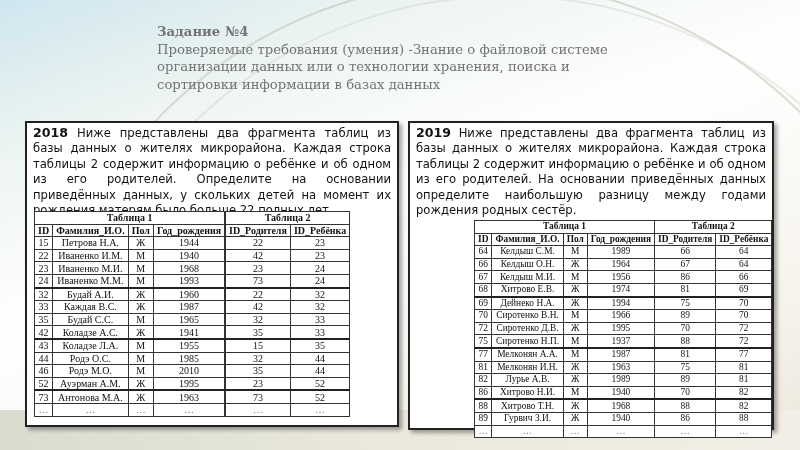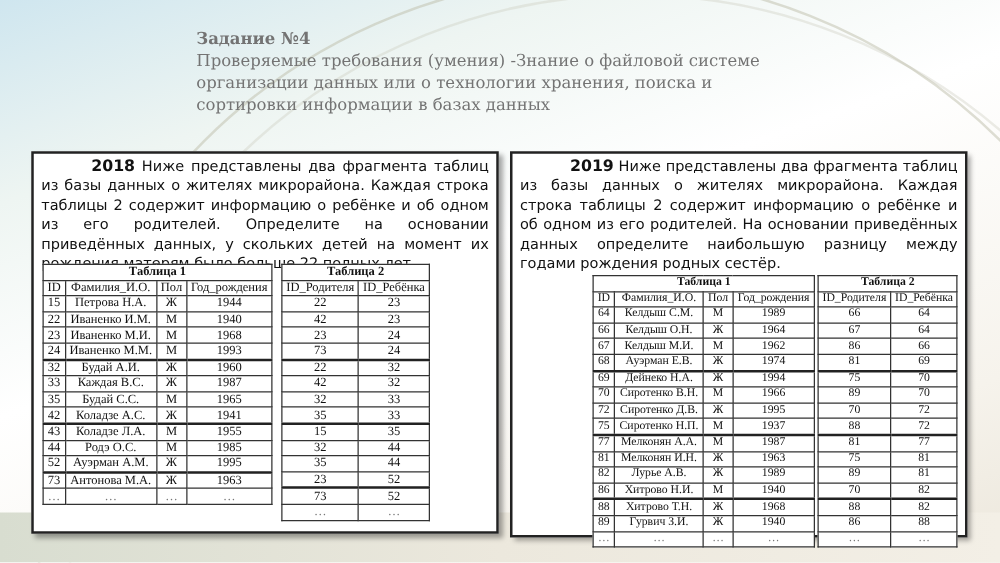--- a/index.html
+++ b/index.html
@@ -17,28 +17,28 @@
   .header { position:absolute; left:157px; top:23px; width:460px; font-size:13.2px; line-height:17.5px; color:#737373; }
   .header .title { font-weight:bold; }
   .header .bold { font-weight:bold; }
 
   .panel { position:absolute; background:#fff; border:2px solid #222; box-shadow: 3px 3px 4px rgba(0,0,0,0.35); }
   .panel.left { left:25px; top:121px; width:370px; height:302px; }
   .panel.right { left:408px; top:121px; width:362px; height:305px; }
 
   .ptext { font-family: "DejaVu Sans", sans-serif; font-size:11.6px; line-height:15.4px; color:#111;
            text-align:justify; padding:2px 6px 0 6px; }
-  .ptext .year { font-weight:bold; font-size:12.6px;margin-left:40px; }
+  .ptext .year { font-weight:bold; font-size:12.6px; }
   .ptext .rest { display:inline; }
 
   table.db { position:absolute; border-collapse:collapse; font-family:"Liberation Serif", serif;
              font-size:10px; color:#111; background:#fff; }
   table.db td, table.db th { border:1.2px solid #333; padding:0 3px; text-align:center; height:11.6px; line-height:11px; font-weight:normal; white-space:nowrap; }
   table.db th.cap { font-weight:bold; }
-  table.db tr.hdr td { font-weight:normal; }
+  table.db tr.hdr td { font-weight:bold; }
   table.db tr.sep td { border-top:2px solid #222; }
   td.dots { color:#777; }
 
   
   .lt1 { left:7px; top:88px; width:184px; }
   .lt2 { left:198px; top:88px; width:110px; }
   
   .rt1 { left:64px; top:97px; width:178px; }
   .rt2 { left:244px; top:97px; width:110px; }
   .rt1 td, .rt2 td, .rt1 th, .rt2 th { height:11.4px; font-size:9.4px; }
@@ -128,20 +128,26 @@
           <td>М</td>
           <td>1955</td>
         </tr>
         <tr>
           <td>44</td>
           <td>Родэ О.С.</td>
           <td>М</td>
           <td>1985</td>
         </tr>
         <tr>
+          <td>46</td>
+          <td>Родэ М.О.</td>
+          <td>М</td>
+          <td>2010</td>
+        </tr>
+        <tr>
           <td>52</td>
           <td>Ауэрман А.М.</td>
           <td>Ж</td>
           <td>1995</td>
         </tr>
         <tr class="sep">
           <td>73</td>
           <td>Антонова М.А.</td>
           <td>Ж</td>
           <td>1963</td>
@@ -254,25 +260,25 @@
         <tr>
           <td>66</td>
           <td>Келдыш О.Н.</td>
           <td>Ж</td>
           <td>1964</td>
         </tr>
         <tr>
           <td>67</td>
           <td>Келдыш М.И.</td>
           <td>М</td>
-          <td>1962</td>
+          <td>1956</td>
         </tr>
         <tr>
           <td>68</td>
-          <td>Ауэрман Е.В.</td>
+          <td>Хитрово Е.В.</td>
           <td>Ж</td>
           <td>1974</td>
         </tr>
         <tr class="sep">
           <td>69</td>
           <td>Дейнеко Н.А.</td>
           <td>Ж</td>
           <td>1994</td>
         </tr>
         <tr>

